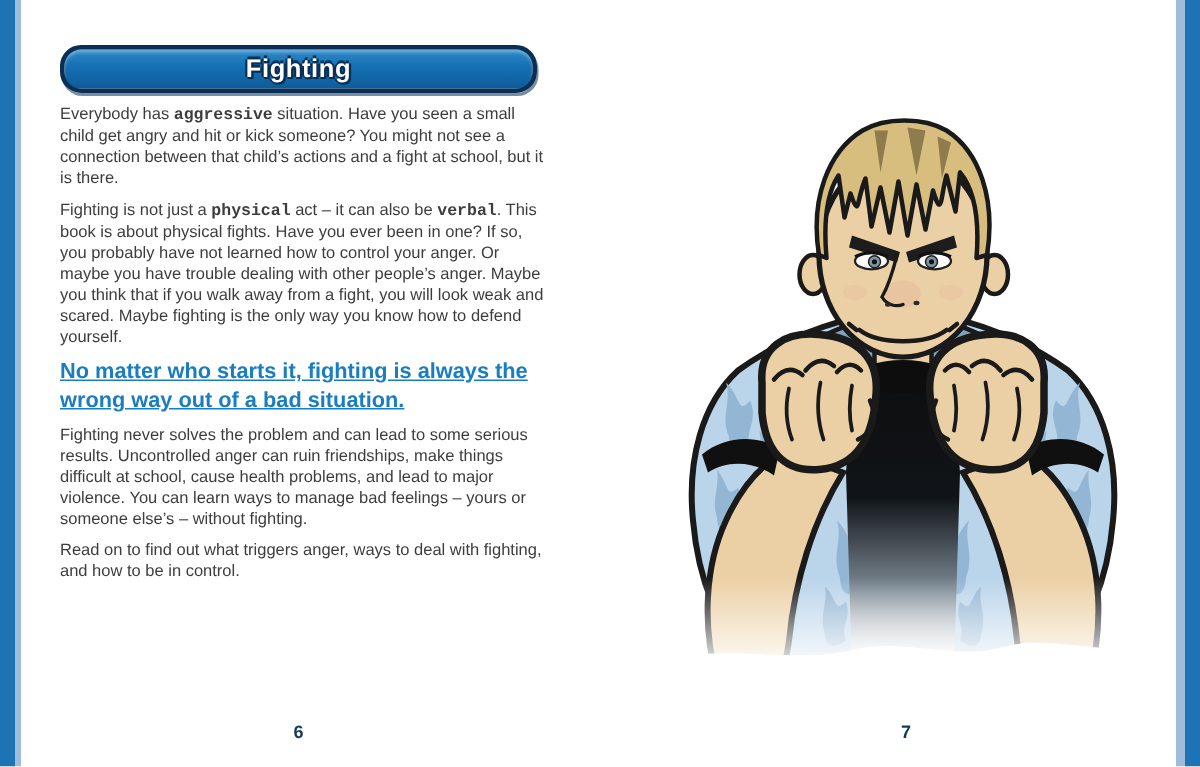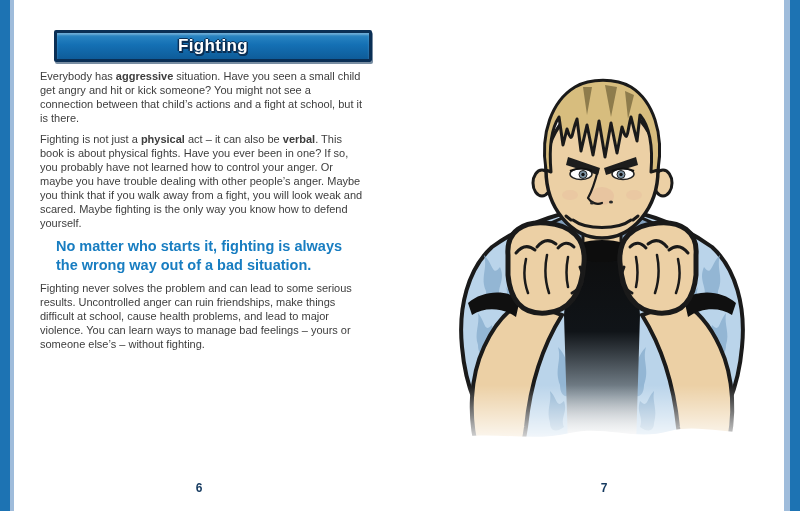--- a/index.html
+++ b/index.html
@@ -10,45 +10,45 @@
   }
   
   .edge{position:absolute;top:0;bottom:0;}
   .edge-left{left:0;width:10px;background:var(--edge-blue);}
   .edge-light-left{left:10px;width:4px;background:var(--edge-light);}
   .edge-right{right:0;width:10px;background:var(--edge-blue);}
   .edge-light-right{right:10px;width:6px;background:var(--edge-light);}
 
   
   .banner{
-    position:absolute;left:54px;top:30px;width:312px;height:26px;
-    border-radius:2px;
+    position:absolute;left:40px;top:30px;width:312px;height:26px;
+    border-radius:14px;
     background:linear-gradient(#2f8ac6,#1470b4 45%,#0e5c99);
     border:3px solid var(--banner-border);
     box-shadow:inset 0 2px 2px rgba(255,255,255,.30), 1px 2px 0 rgba(10,47,85,.55);
     display:flex;align-items:center;justify-content:center;
   }
   .banner-title{
     color:var(--banner-text);font-weight:bold;font-size:17px;letter-spacing:.4px;
     text-shadow:-1.5px 0 0 var(--banner-border),1.5px 0 0 var(--banner-border),
                  0 -1.5px 0 var(--banner-border),0 1.5px 0 var(--banner-border),
                  1.5px 1.5px 0 var(--banner-border);
   }
 
   
   .text-col{
     position:absolute;left:40px;top:69px;width:324px;
     color:var(--body-text);font-size:11px;line-height:14px;
   }
   .text-col p{margin:0 0 7px 0;}
   .text-col p.callout{
     color:var(--callout-blue);font-weight:bold;
-    font-size:14.5px;line-height:19px;margin:5px 0 6px 16px;
+    font-size:14.5px;line-height:19px;margin:5px 0 6px 0;text-decoration:underline;
   }
-  .text-col .b{font-weight:bold;}
+  .text-col .b{font-weight:bold;font-family:Liberation Mono, monospace;}
 
   
   .pagenum{
     position:absolute;top:481px;font-size:12px;font-weight:bold;
     color:var(--page-number);text-align:center;
   }
   .pagenum-left{left:40px;width:318px;}
   .pagenum-right{left:425px;width:358px;}
 
   
@@ -67,20 +67,21 @@
   <div>
     <div class="banner">
       <span class="banner-title">Fighting</span>
     </div>
 
     <div class="text-col">
         <p><span>Everybody has </span><span class="b">aggressive</span><span> situation. Have you seen a small child get angry and hit or kick someone? You might not see a connection between that child’s actions and a fight at school, but it is there.</span></p>
         <p><span>Fighting is not just a </span><span class="b">physical</span><span> act – it can also be </span><span class="b">verbal</span><span>. This book is about physical fights. Have you ever been in one? If so, you probably have not learned how to control your anger. Or maybe you have trouble dealing with other people’s anger. Maybe you think that if you walk away from a fight, you will look weak and scared. Maybe fighting is the only way you know how to defend yourself.</span></p>
         <p class="callout"><span>No matter who starts it, fighting is always the wrong way out of a bad situation.</span></p>
         <p><span>Fighting never solves the problem and can lead to some serious results. Uncontrolled anger can ruin friendships, make things difficult at school, cause health problems, and lead to major violence. You can learn ways to manage bad feelings – yours or someone else’s – without fighting.</span></p>
+        <p><span>Read on to find out what triggers anger, ways to deal with fighting, and how to be in control.</span></p>
       </div>
 
     <div class="pagenum pagenum-left">6</div>
   </div>
 
   <div>
     <svg class="illus" viewBox="0 0 375 405" role="img" aria-label="Cartoon of an angry blond boy in a light blue flame-patterned shirt over a black t-shirt, holding up both fists">
       <defs>
         <linearGradient id="gradTee" x1="0" y1="0" x2="0" y2="1">
           <stop offset="0" stop-color="var(--tee-black)"></stop>

